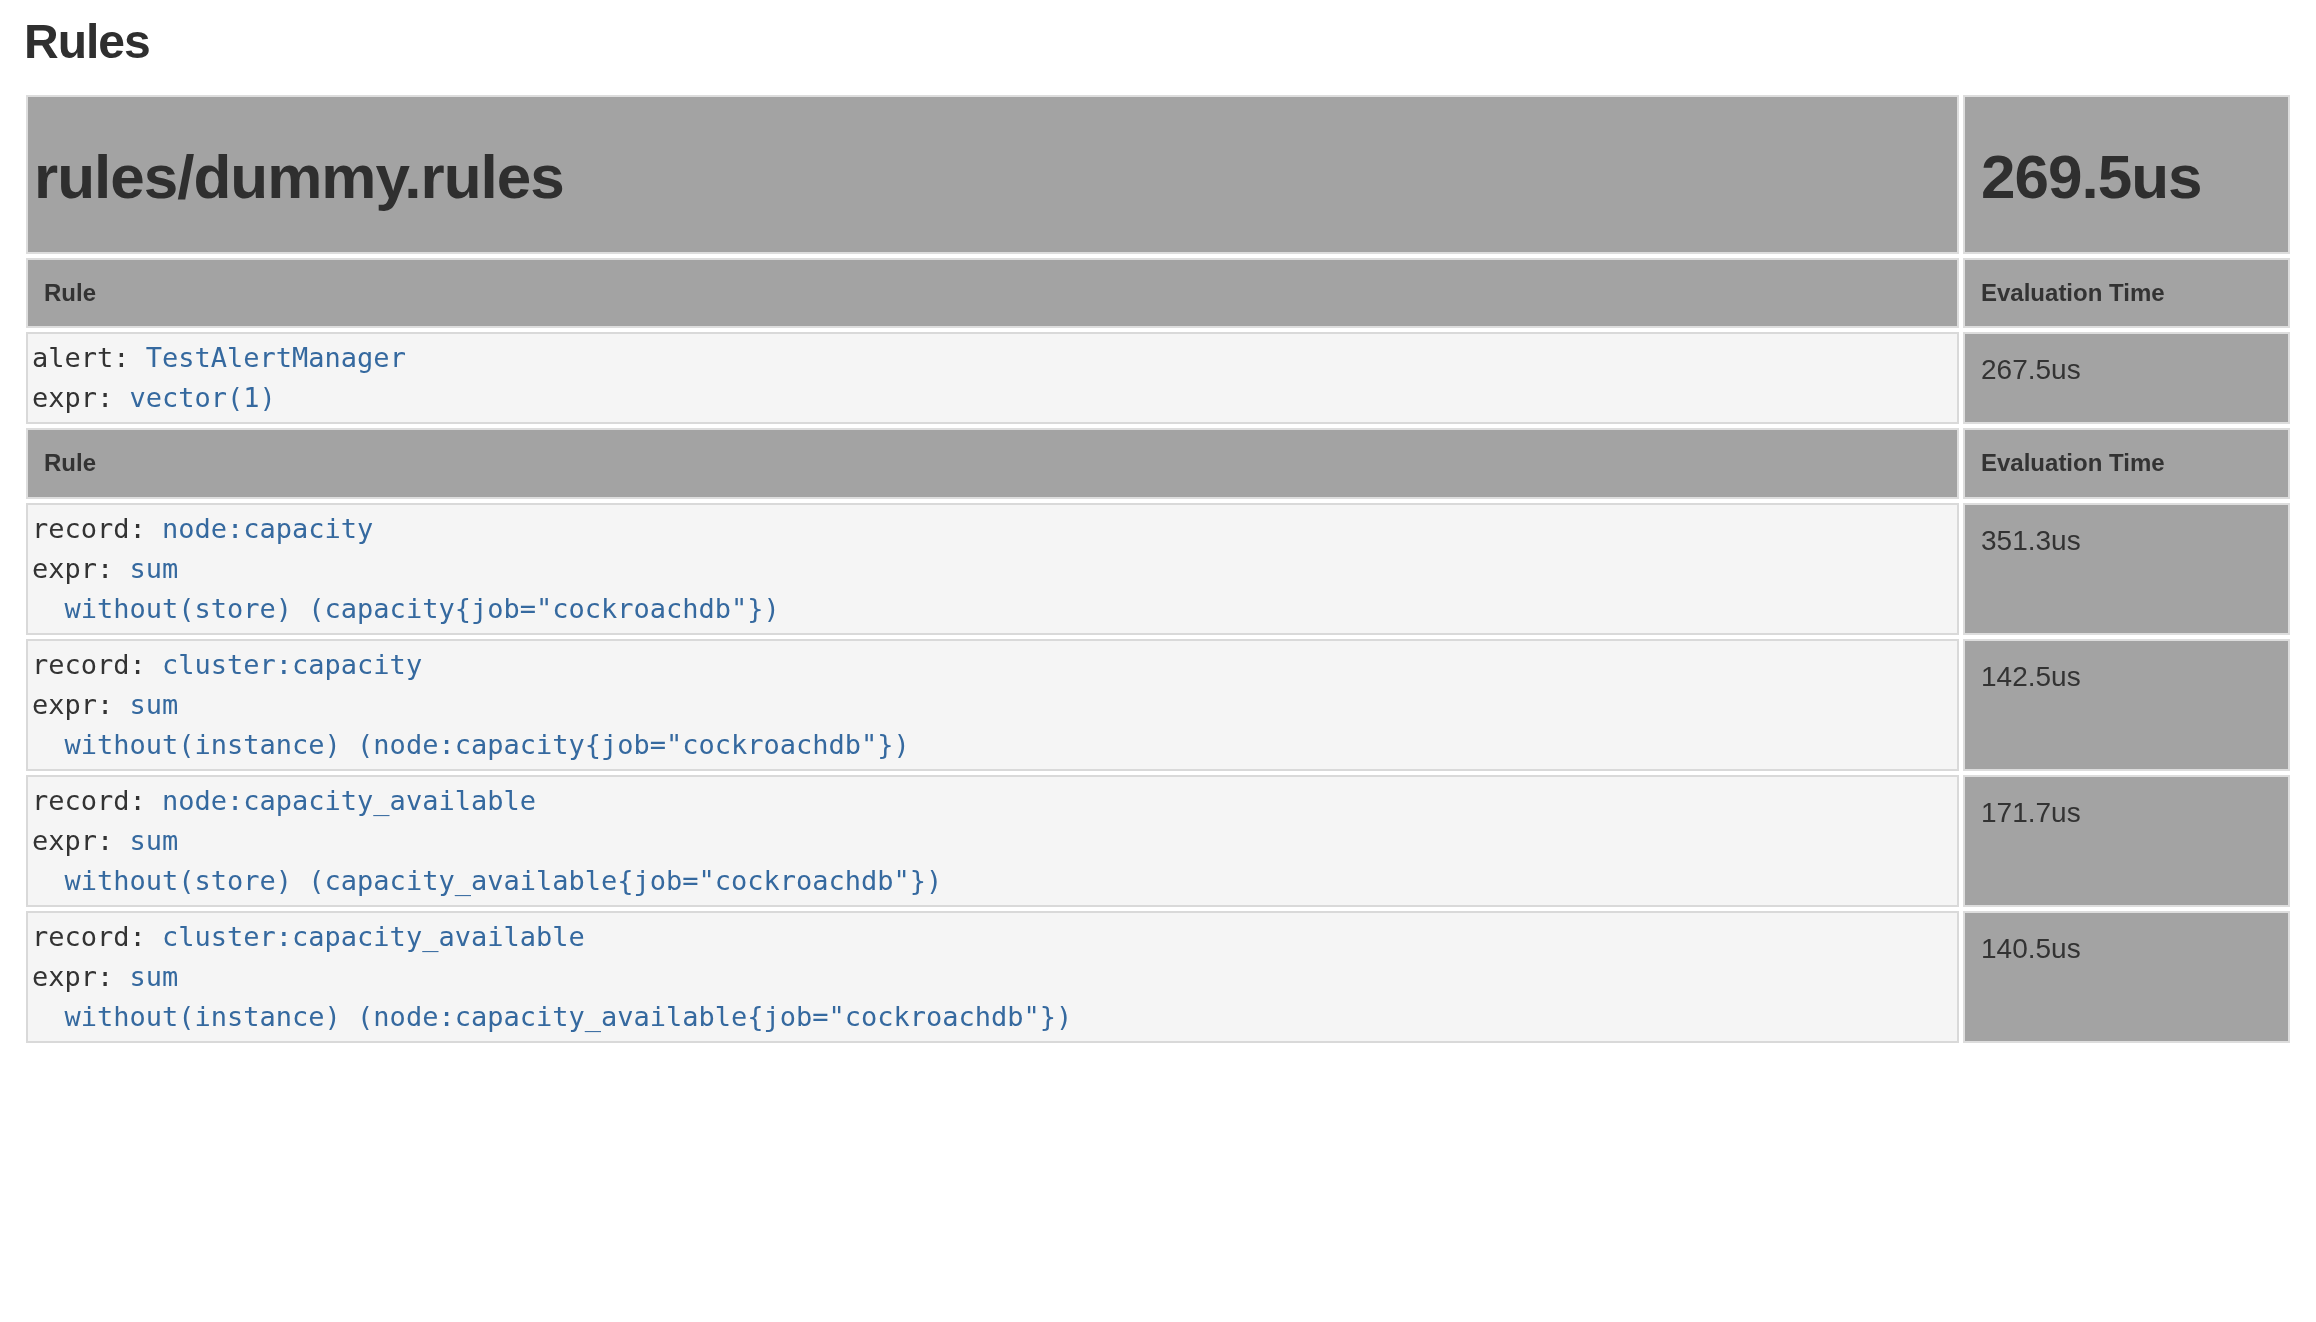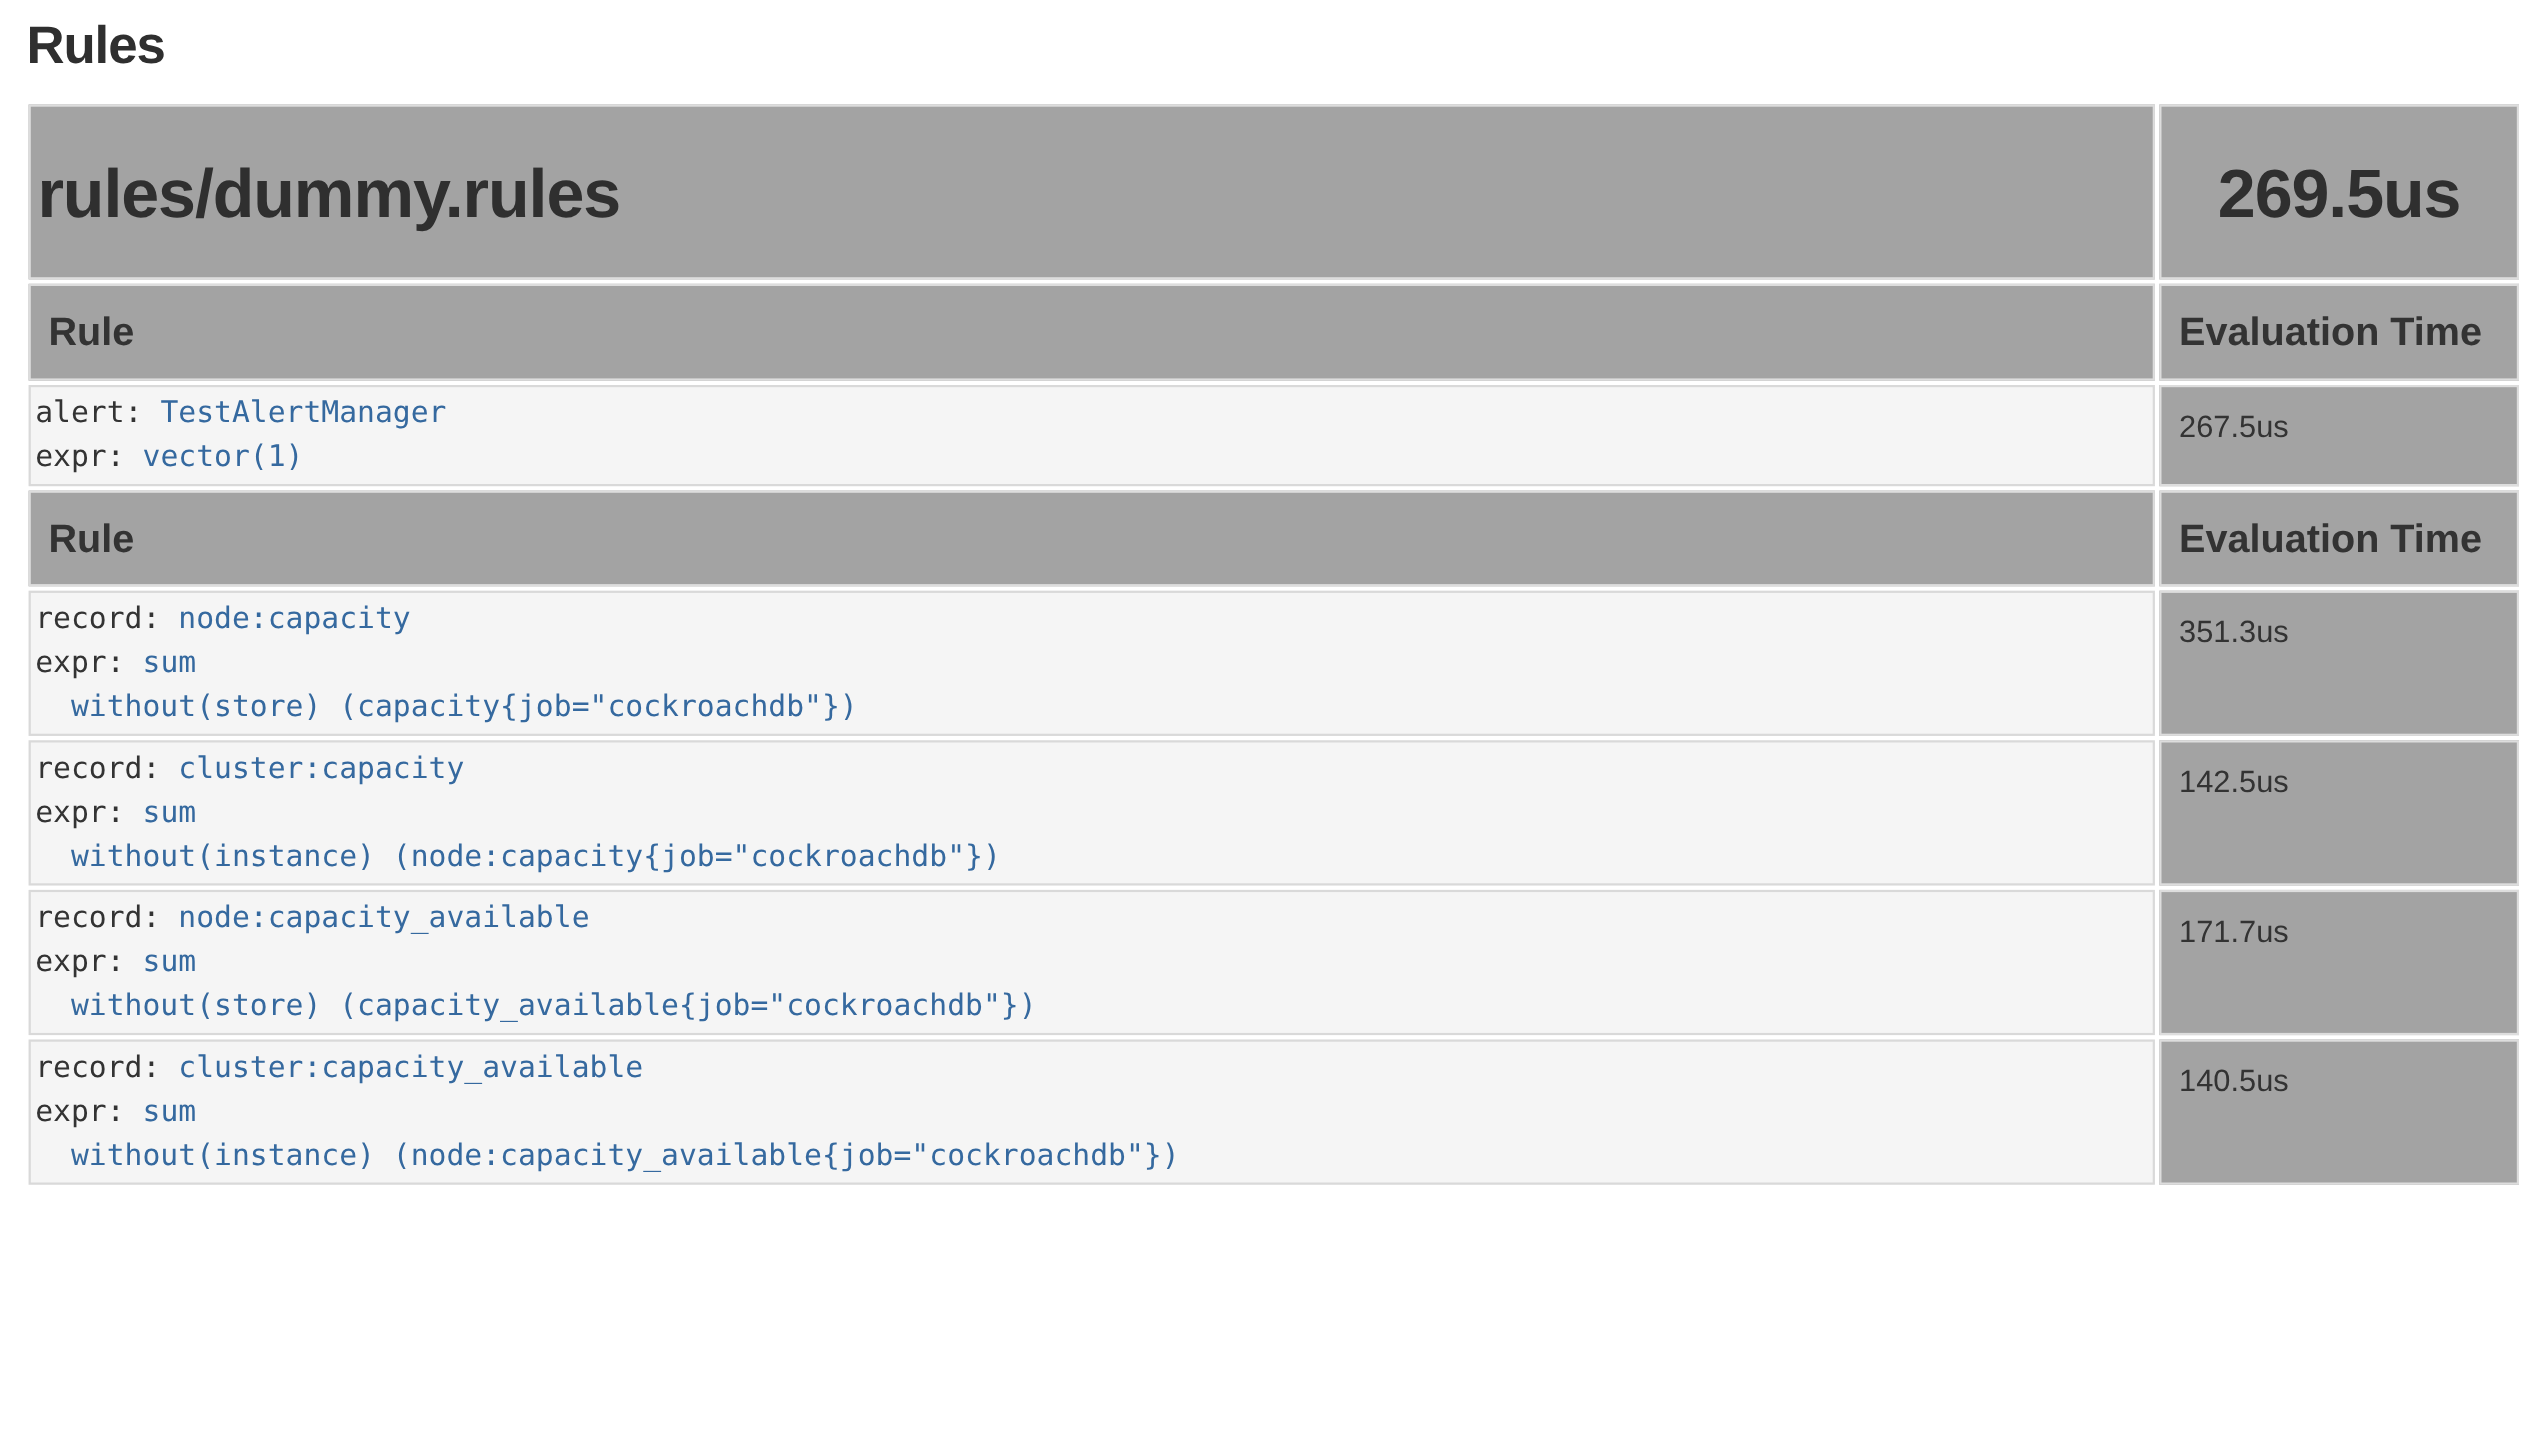--- a/index.html
+++ b/index.html
@@ -27,27 +27,27 @@
     border-collapse:separate;border-spacing:4px;
     table-layout:fixed;
   }
   col.col-time{width:327px;}
   td{
     border:2px solid var(--border);
     vertical-align:top;
     background:#a3a3a3;
   }
   td.group-name-cell{padding:44px 16px 40px 6px;}
-  td.group-time-cell{padding:44px 16px 40px 16px;text-align:center;}
+  td.group-time-cell{padding:44px 16px 40px 16px;}
   h2.group-heading{
     font-size:62px;font-weight:700;line-height:1.15;margin:0;
     color:#2f2f2f;letter-spacing:-1px;white-space:nowrap;overflow:hidden;
   }
   td.header-cell{
-    padding:16px;font-weight:700;font-size:36px;
+    padding:16px;font-weight:700;font-size:24px;
   }
   td.rule-cell{
     background:var(--code-bg);
     border-color:var(--code-border);
     padding:4px;
   }
   .rule-code{
     font-family:"DejaVu Sans Mono","Liberation Mono",monospace;
     font-size:27px;line-height:40px;
     white-space:pre-wrap;word-break:break-word;

